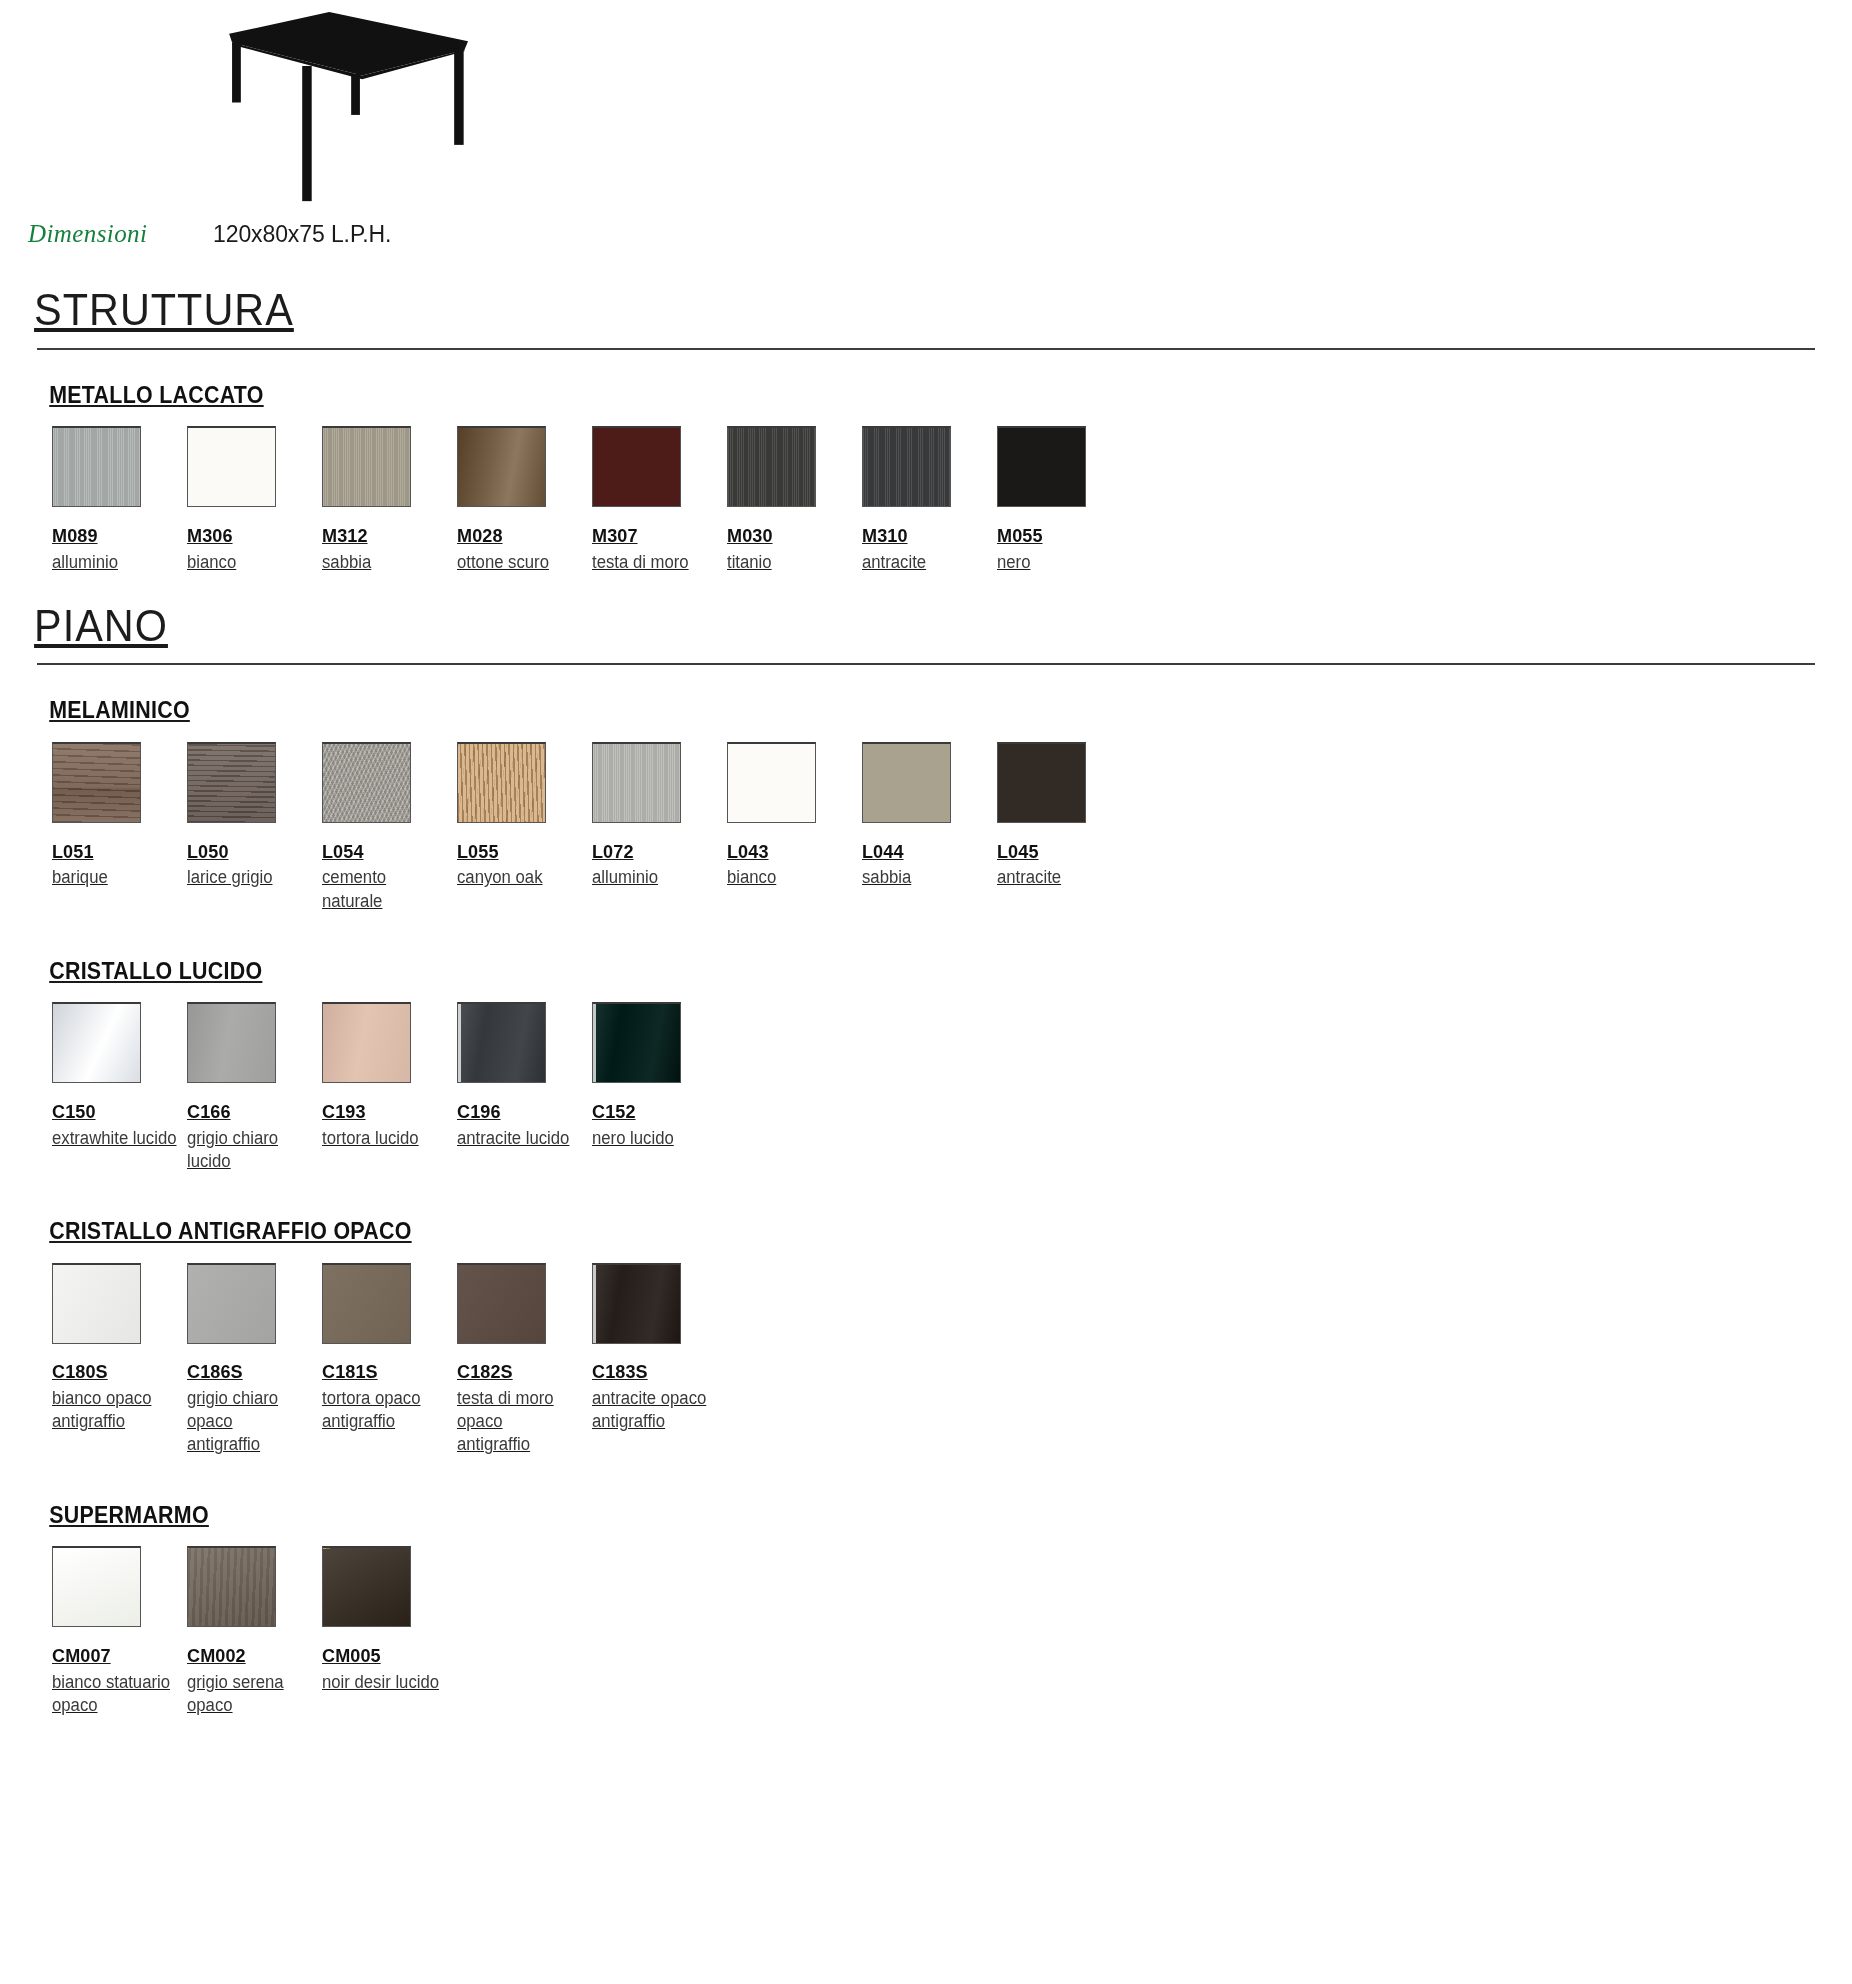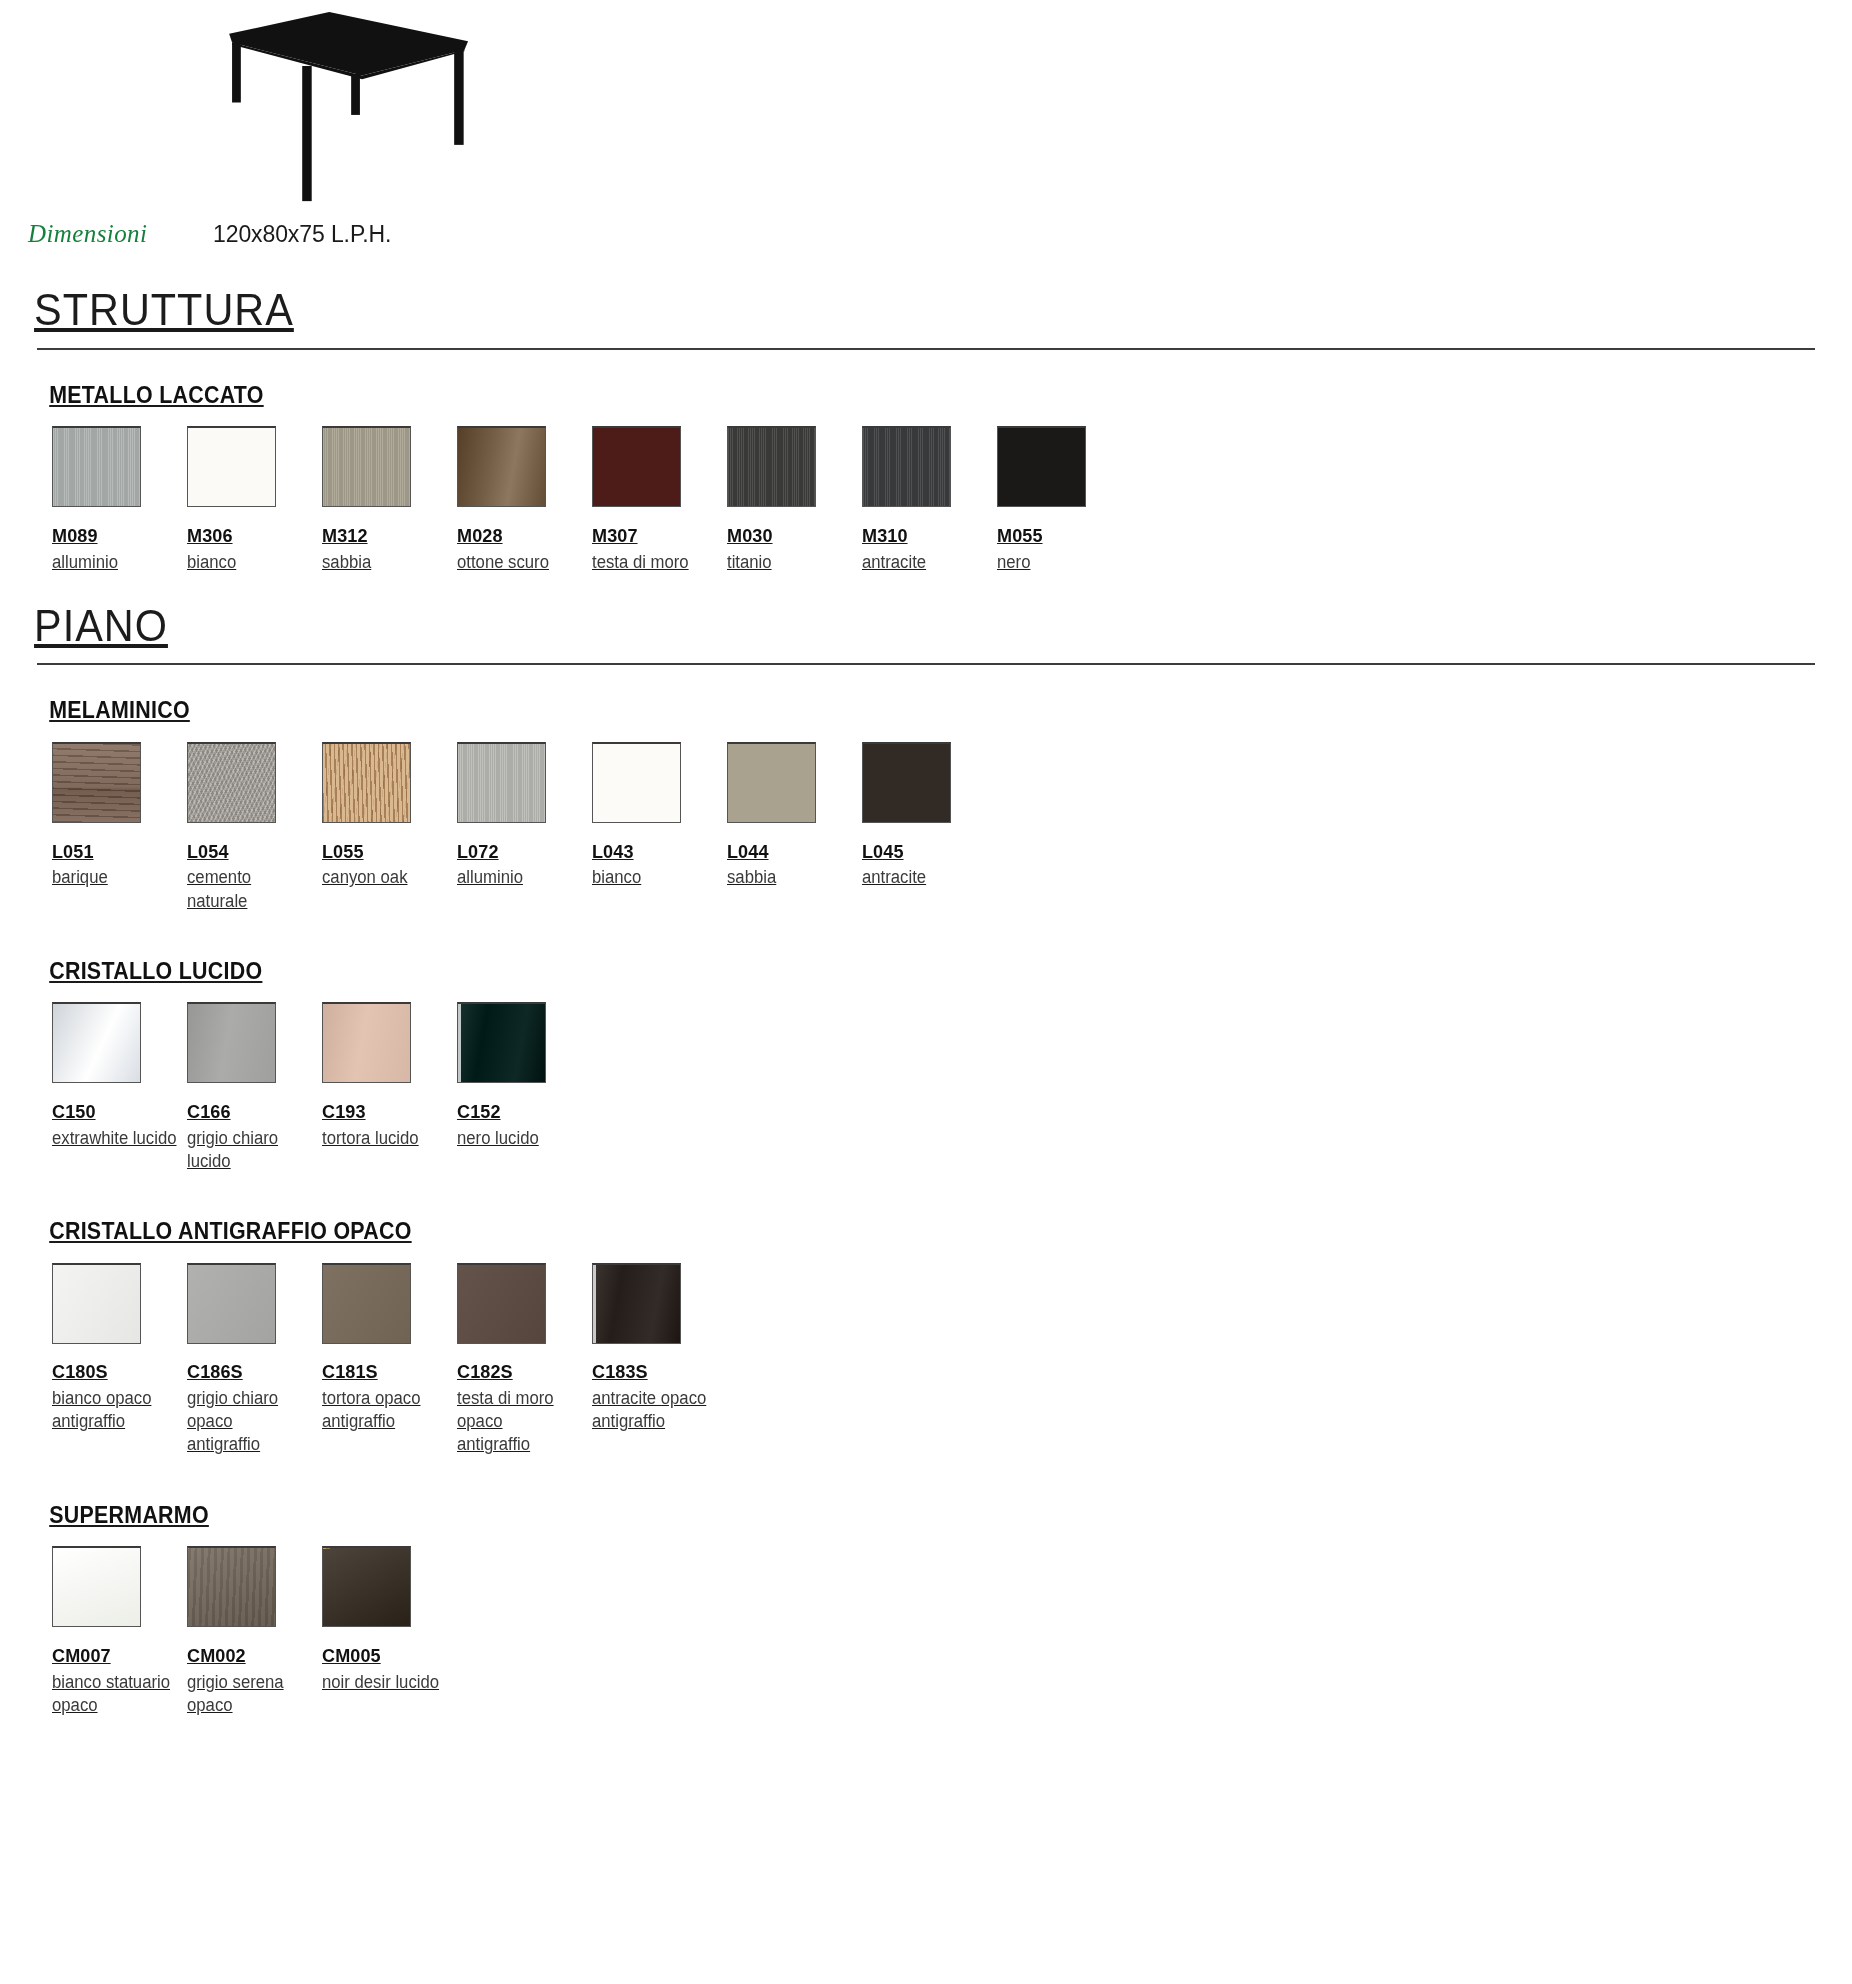--- a/index.html
+++ b/index.html
@@ -190,20 +190,25 @@
         <div class="section-rule"></div>
         <div class="group">
           <div class="group-title">MELAMINICO</div>
           <div class="swatch-grid">
             <div class="swatch-cell">
               <div class="swatch-chip" style="background: repeating-linear-gradient(2deg, rgba(0, 0, 0, 0.16) 0px, rgba(0, 0, 0, 0.16) 1.5px, rgba(255, 255, 255, 0.07) 1.5px, rgba(255, 255, 255, 0.07) 6.6px), linear-gradient(rgb(136, 113, 97) 0%, rgb(118, 95, 79) 55%, rgb(104, 81, 65) 58%, rgb(126, 103, 87) 100%) rgb(122, 99, 83);"></div>
               <div class="swatch-code">L051</div>
               <div class="swatch-desc">barique</div>
             </div>
             <div class="swatch-cell">
+              <div class="swatch-chip" style="background: repeating-linear-gradient(1deg, rgba(0, 0, 0, 0.2) 0px, rgba(0, 0, 0, 0.2) 1.5px, rgba(255, 255, 255, 0.08) 1.5px, rgba(255, 255, 255, 0.08) 5.1px), linear-gradient(rgb(119, 106, 99), rgb(97, 84, 77)) rgb(109, 96, 89);"></div>
+              <div class="swatch-code">L050</div>
+              <div class="swatch-desc">larice grigio</div>
+            </div>
+            <div class="swatch-cell">
               <div class="swatch-chip" style="background: repeating-linear-gradient(115deg, rgba(255, 255, 255, 0.16) 0px, rgba(255, 255, 255, 0.16) 1.5px, rgba(0, 0, 0, 0.1) 1.5px, rgba(0, 0, 0, 0.1) 3.7px), repeating-linear-gradient(65deg, rgba(255, 255, 255, 0.1) 0px, rgba(255, 255, 255, 0.1) 2.2px, rgba(0, 0, 0, 0.07) 2.2px, rgba(0, 0, 0, 0.07) 4.4px) rgb(166, 161, 155);"></div>
               <div class="swatch-code">L054</div>
               <div class="swatch-desc">cemento naturale</div>
             </div>
             <div class="swatch-cell">
               <div class="swatch-chip" style="background: repeating-linear-gradient(88deg, rgba(120, 78, 40, 0.4) 0px, rgba(120, 78, 40, 0.4) 1.5px, rgba(255, 228, 190, 0.35) 1.5px, rgba(255, 228, 190, 0.35) 4.4px), repeating-linear-gradient(96deg, rgba(90, 58, 28, 0.22) 0px, rgba(90, 58, 28, 0.22) 0.7px, rgba(0, 0, 0, 0) 0.7px, rgba(0, 0, 0, 0) 8px) rgb(198, 161, 119);"></div>
               <div class="swatch-code">L055</div>
               <div class="swatch-desc">canyon oak</div>
             </div>
             <div class="swatch-cell">
@@ -238,20 +243,27 @@
             </div>
             <div class="swatch-cell">
               <div class="swatch-chip" style="background: linear-gradient(100deg, rgb(151, 151, 150) 0%, rgb(171, 171, 170) 45%, rgb(159, 159, 158) 100%) rgb(165, 165, 164);"></div>
               <div class="swatch-code">C166</div>
               <div class="swatch-desc">grigio chiaro lucido</div>
             </div>
             <div class="swatch-cell">
               <div class="swatch-chip" style="background: linear-gradient(100deg, rgb(207, 175, 157) 0%, rgb(227, 195, 177) 45%, rgb(215, 183, 165) 100%) rgb(221, 189, 171);"></div>
               <div class="swatch-code">C193</div>
               <div class="swatch-desc">tortora lucido</div>
+            </div>
+            <div class="swatch-cell">
+              <div class="swatch-chip" style="background: linear-gradient(100deg, rgb(76, 80, 84) 0%, rgb(52, 56, 60) 30%, rgb(66, 70, 74) 70%, rgb(44, 48, 52) 100%) rgb(58, 62, 66);">
+                <span class="sheen"></span>
+              </div>
+              <div class="swatch-code">C196</div>
+              <div class="swatch-desc">antracite lucido</div>
             </div>
             <div class="swatch-cell">
               <div class="swatch-chip" style="background: linear-gradient(100deg, rgb(24, 50, 47) 0%, rgb(0, 26, 23) 30%, rgb(14, 40, 37) 70%, rgb(0, 18, 15) 100%) rgb(6, 32, 29);">
                 <span class="sheen"></span>
               </div>
               <div class="swatch-code">C152</div>
               <div class="swatch-desc">nero lucido</div>
             </div>
           </div>
         </div>

